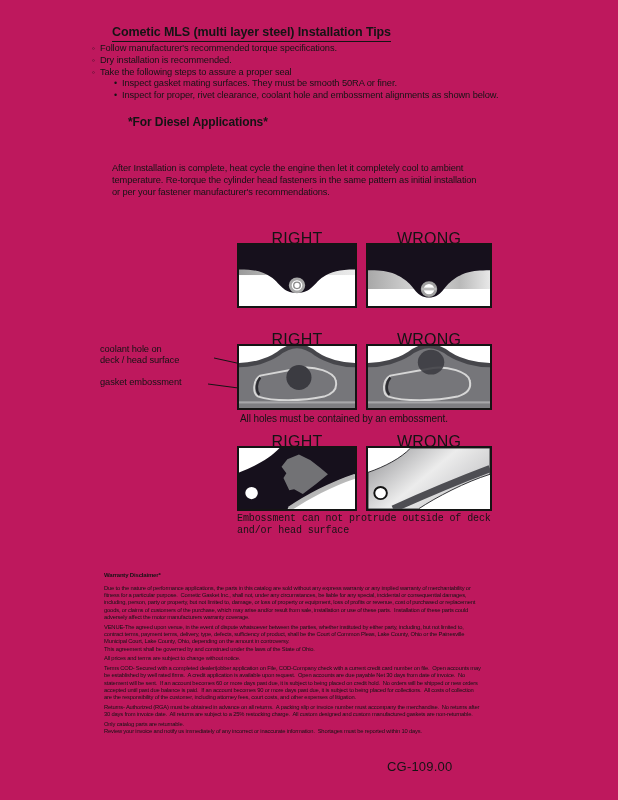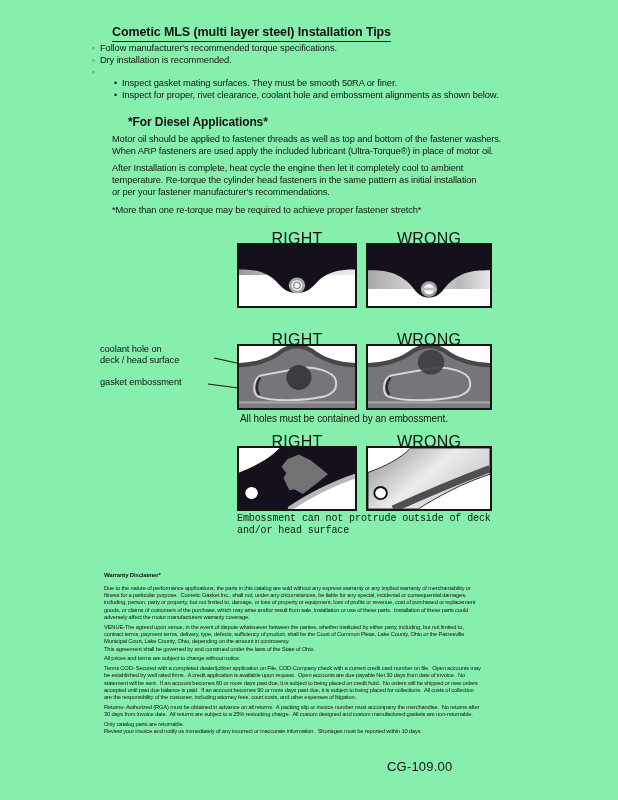--- a/index.html
+++ b/index.html
@@ -1,16 +1,16 @@
 <!DOCTYPE html>
 <html><head>
 <meta charset="utf-8">
 <style>
   html,body{margin:0;padding:0;background:#ffffff;}
-  .page{position:relative;width:618px;height:800px;background:#86efac;overflow:hidden;
+  .page{position:relative;width:618px;height:800px;background:#be185d;overflow:hidden;
         font-family:"Liberation Sans",sans-serif;color:#141414;}
   .abs{position:absolute;}
   .pre{white-space:pre-wrap;}
   .title{font-size:12.5px;font-weight:bold;border-bottom:1.5px solid #141414;padding-bottom:2px;letter-spacing:-0.1px;}
   .bullets{font-size:9.3px;line-height:11.8px;letter-spacing:-0.1px;}
   .b-row{display:flex;}
   .b-glyph{width:8px;font-size:8px;line-height:11.8px;}
   .sub{margin-left:22px;}
   .sub .b-glyph{font-size:9px;}
   .h2{font-size:12px;font-weight:bold;letter-spacing:-0.1px;}
@@ -38,40 +38,38 @@
     <div class="b-row">
       <span class="b-glyph">◦</span>
       <span>Follow manufacturer's recommended torque specifications.</span>
     </div>
     <div class="b-row">
       <span class="b-glyph">◦</span>
       <span>Dry installation is recommended.</span>
     </div>
     <div class="b-row">
       <span class="b-glyph">◦</span>
+      <span>Take the following steps to assure a proper seal</span>
     </div>
     <div class="sub">
       <div class="b-row">
         <span class="b-glyph">•</span>
         <span>Inspect gasket mating surfaces.  They must be smooth 50RA or finer.</span>
       </div>
       <div class="b-row">
         <span class="b-glyph">•</span>
         <span>Inspect for proper, rivet clearance, coolant hole and embossment alignments as shown below.</span>
       </div>
     </div>
   </div>
 
   <div class="abs h2" style="left:128px;top:115px;">*For Diesel Applications*</div>
-  <div class="abs body-p pre" style="left:112px;top:133px;">Motor oil should be applied to fastener threads as well as top and bottom of the fastener washers.
-When ARP fasteners are used apply the included lubricant (Ultra-Torque®) in place of motor oil.</div>
   <div class="abs body-p pre" style="left:112px;top:162px;">After Installation is complete, heat cycle the engine then let it completely cool to ambient
 temperature. Re-torque the cylinder head fasteners in the same pattern as initial installation
 or per your fastener manufacturer's recommendations.</div>
-  <div class="abs body-p" style="left:112px;top:204px;">*More than one re-torque may be required to achieve proper fastener stretch*</div>
 
   <svg class="abs" style="left:0;top:0;width:618px;height:800px;pointer-events:none;">
     <line x1="214" y1="358" x2="296" y2="376" stroke="#141414" stroke-width="1"></line>
     <line x1="208" y1="384" x2="261" y2="391" stroke="#141414" stroke-width="1"></line>
   </svg>
 
   <div class="abs fig-label" style="left:237px;top:230px;width:120px;">RIGHT</div>
   <div class="abs fig-label" style="left:366px;top:230px;width:126px;">WRONG</div>
 
   <div class="abs fig-box" style="left:237px;top:243px;width:116px;height:61px;">

